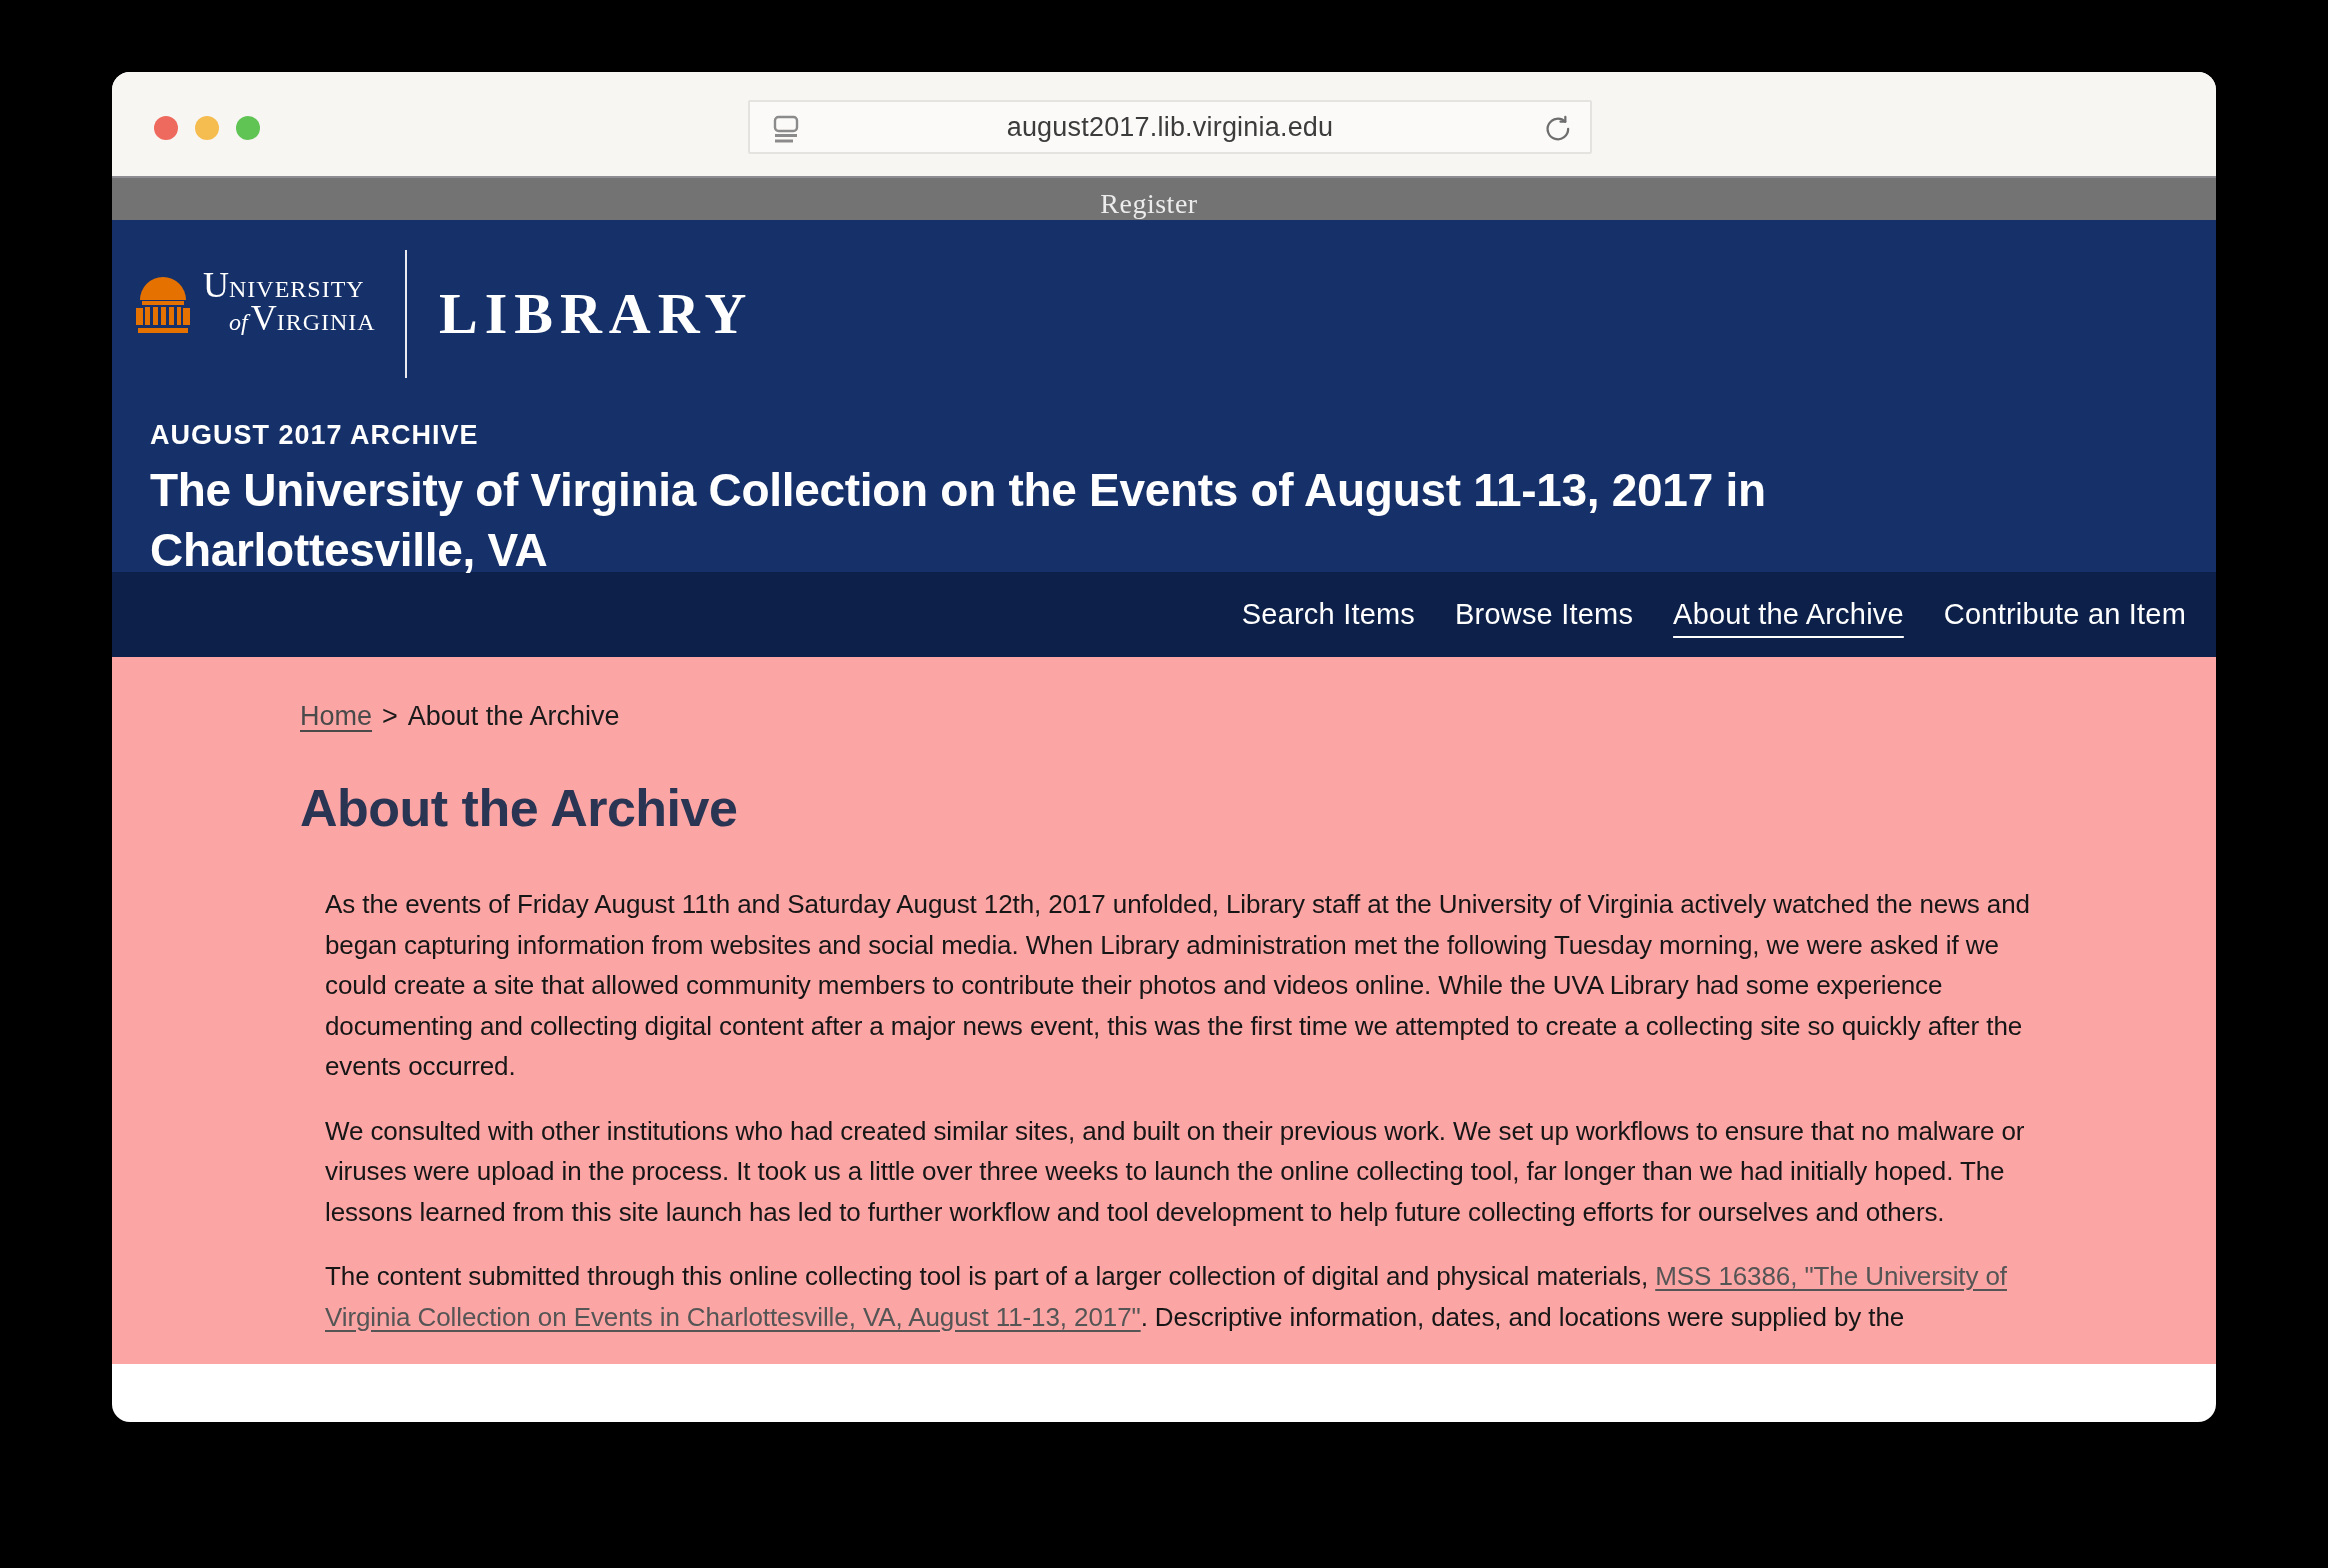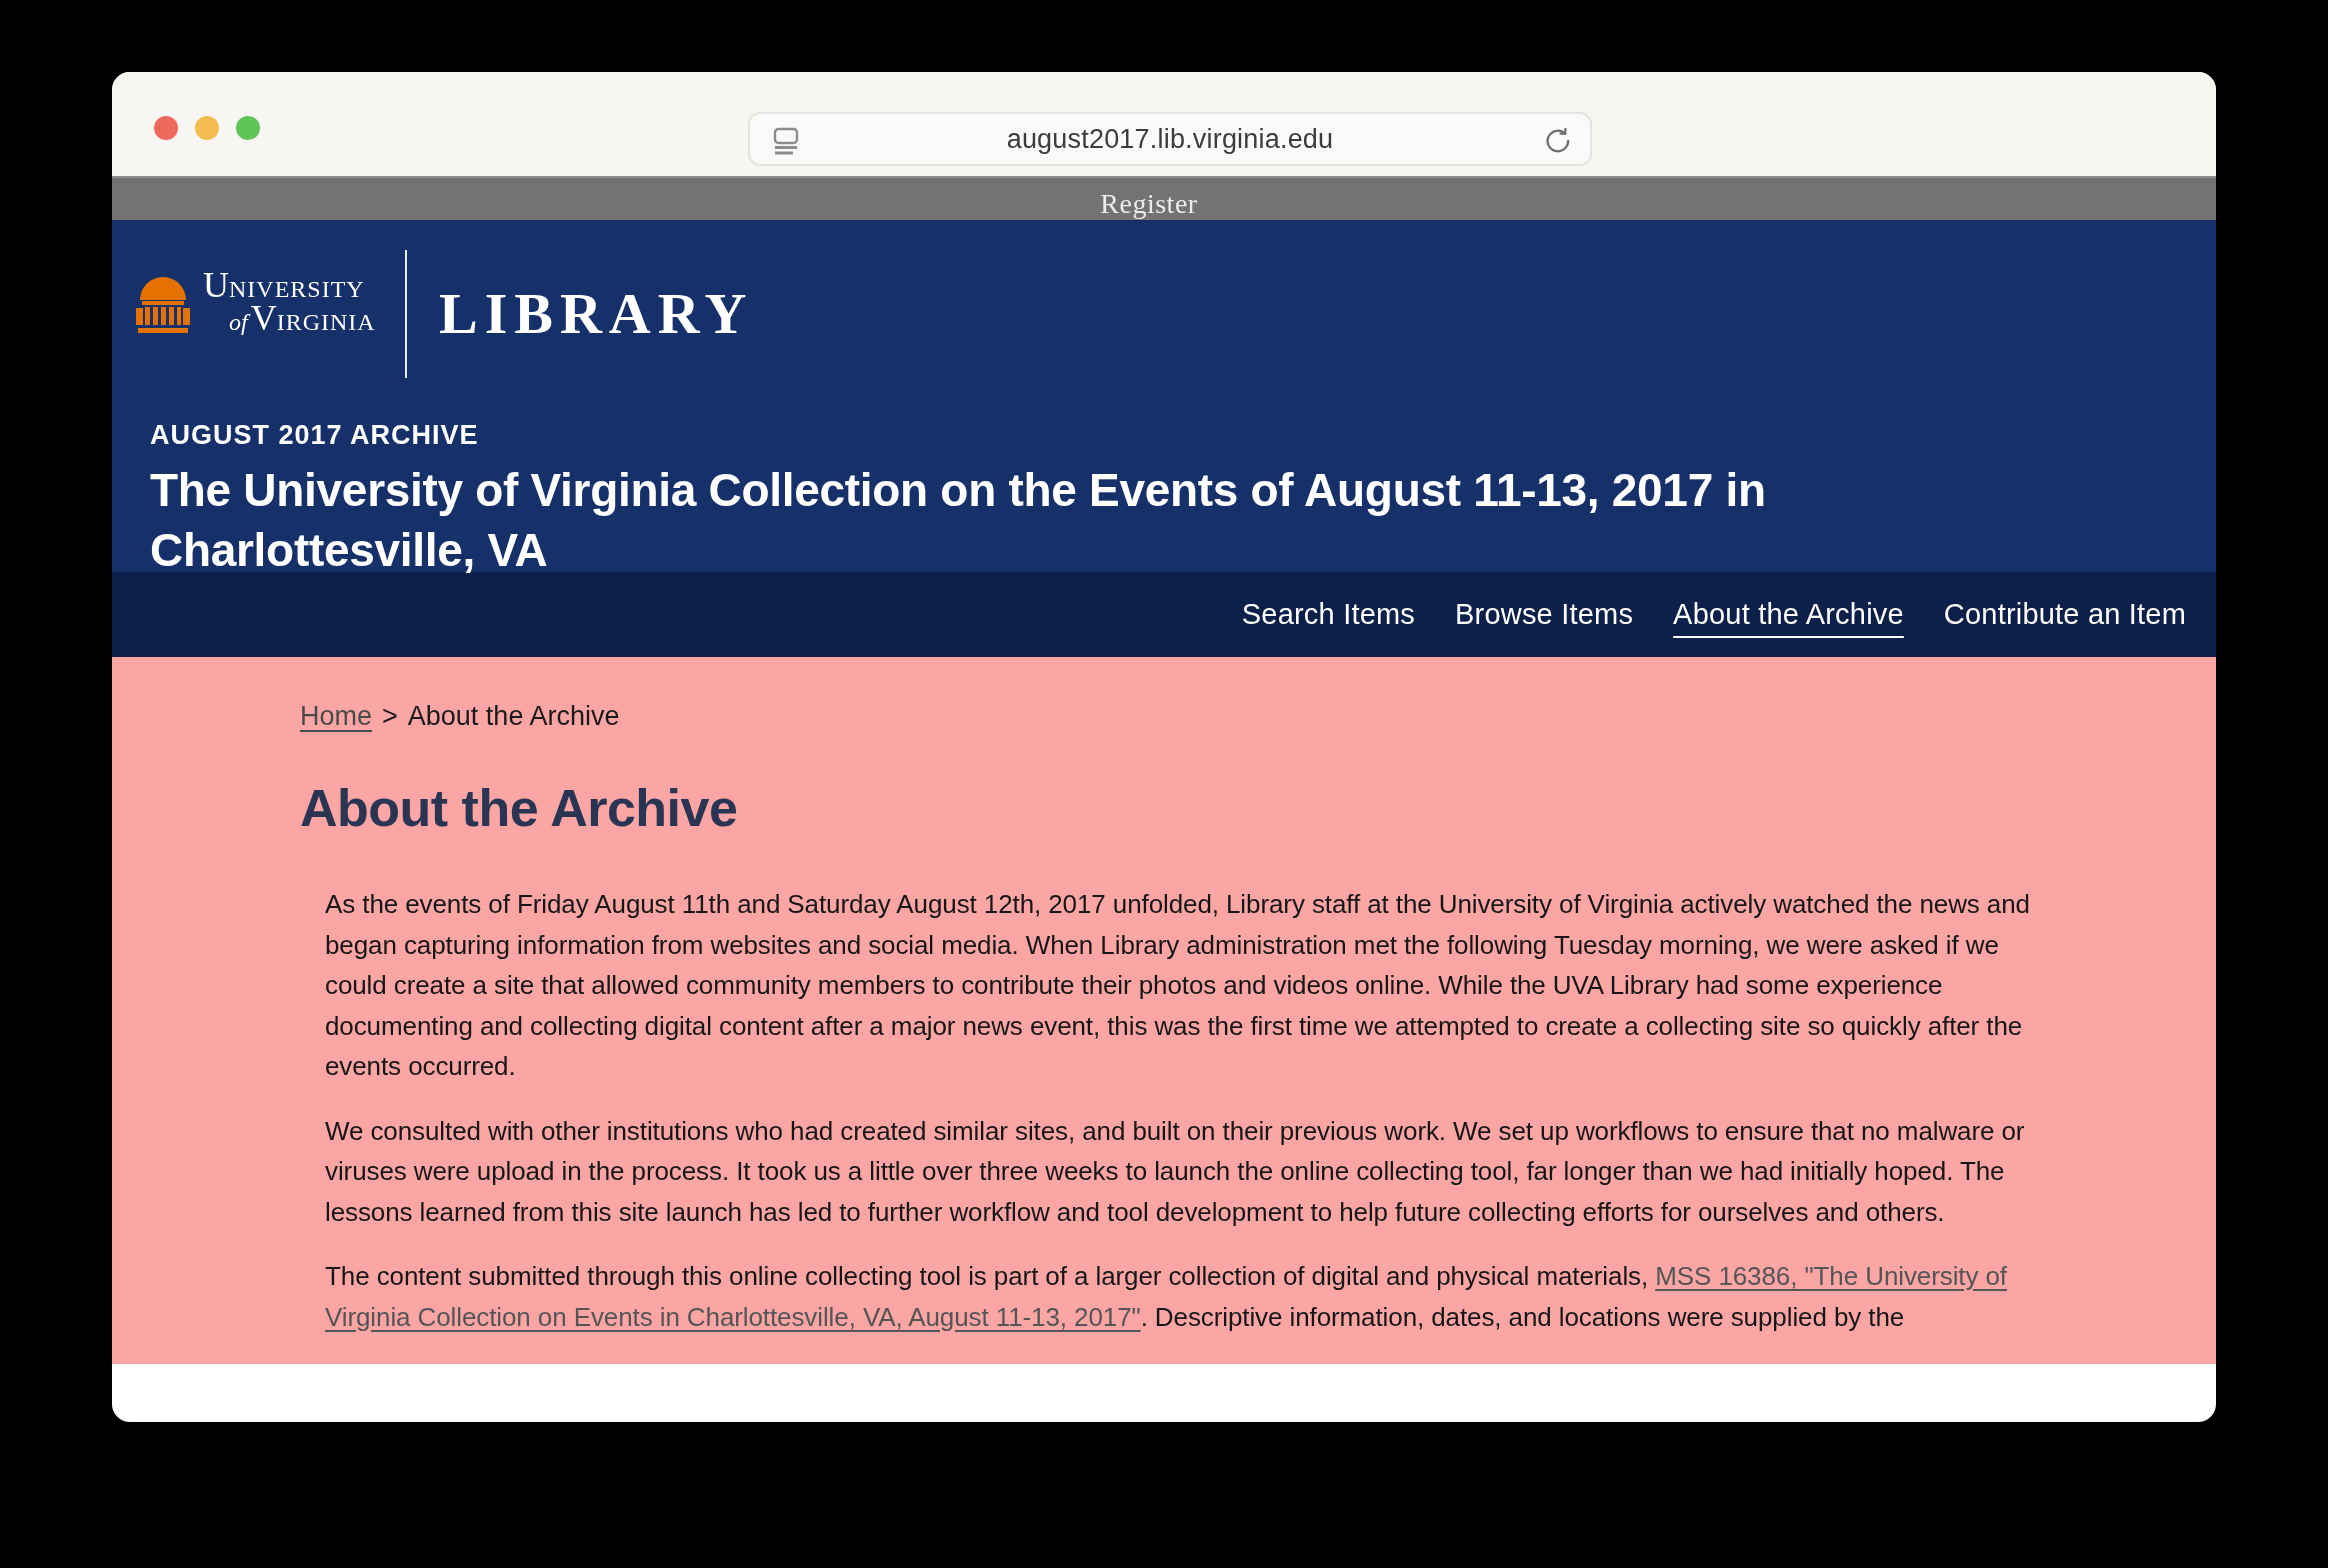--- a/index.html
+++ b/index.html
@@ -19,22 +19,22 @@
   .chrome {
     height: 106px; background: #F7F6F3; position: relative;
     border-bottom: 2px solid rgba(10,14,30,.45);
   }
   .traffic { position: absolute; top: 44px; left: 42px; display: flex; gap: 17px; }
   .light { width: 24px; height: 24px; border-radius: 50%; }
   .light.red    { background: #EE6A5E; }
   .light.yellow { background: #F5BD4F; }
   .light.green  { background: #5FC454; }
   .url-bar {
-    position: absolute; left: 636px; top: 40px; width: 844px; height: 54px;
-    background: #FBFAF8; border: 2px solid #E5E3E0; border-radius: 12px;
+    position: absolute; left: 636px; top: 28px; width: 844px; height: 54px;
+    background: #FBFAF8; border: 2px solid #E5E3E0; border-radius: 2px;
   }
   .url-bar .page-icon { position: absolute; left: 20px; top: 11px; }
   .url-text {
     position: absolute; left: 0; right: 0; top: 0; bottom: 0;
     display: flex; align-items: center; justify-content: center;
     font-size: 27px; color: #3C3C3C; letter-spacing: 0.2px;
   }
   .url-bar .reload-icon { position: absolute; right: 16px; top: 11px; }
   
   .utility {

